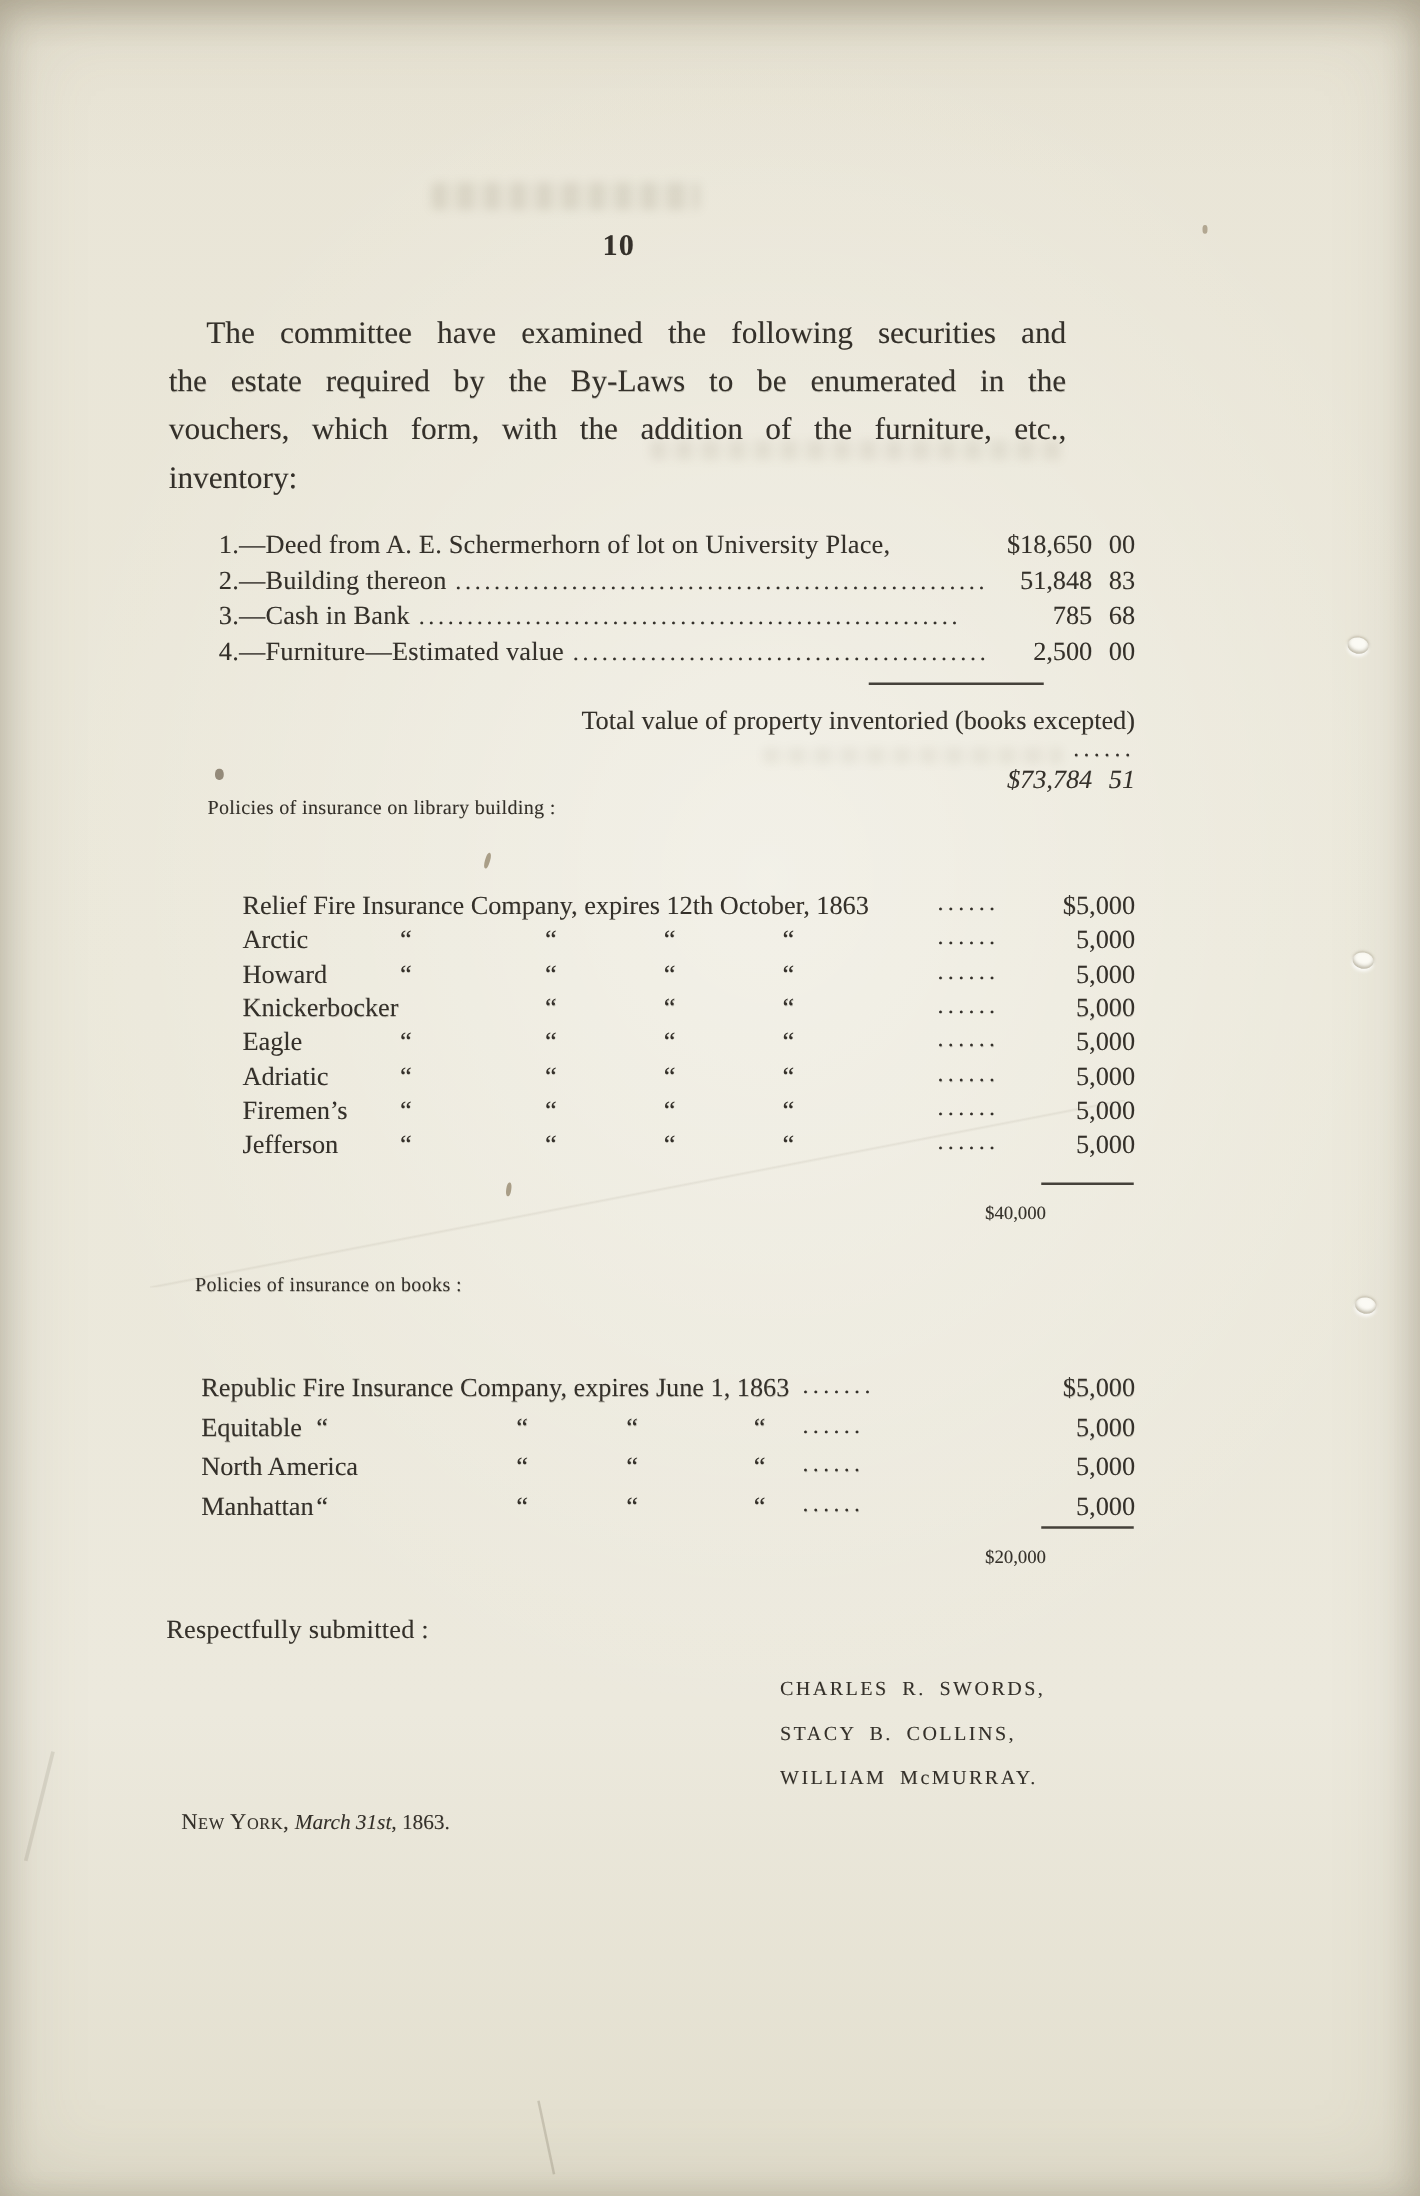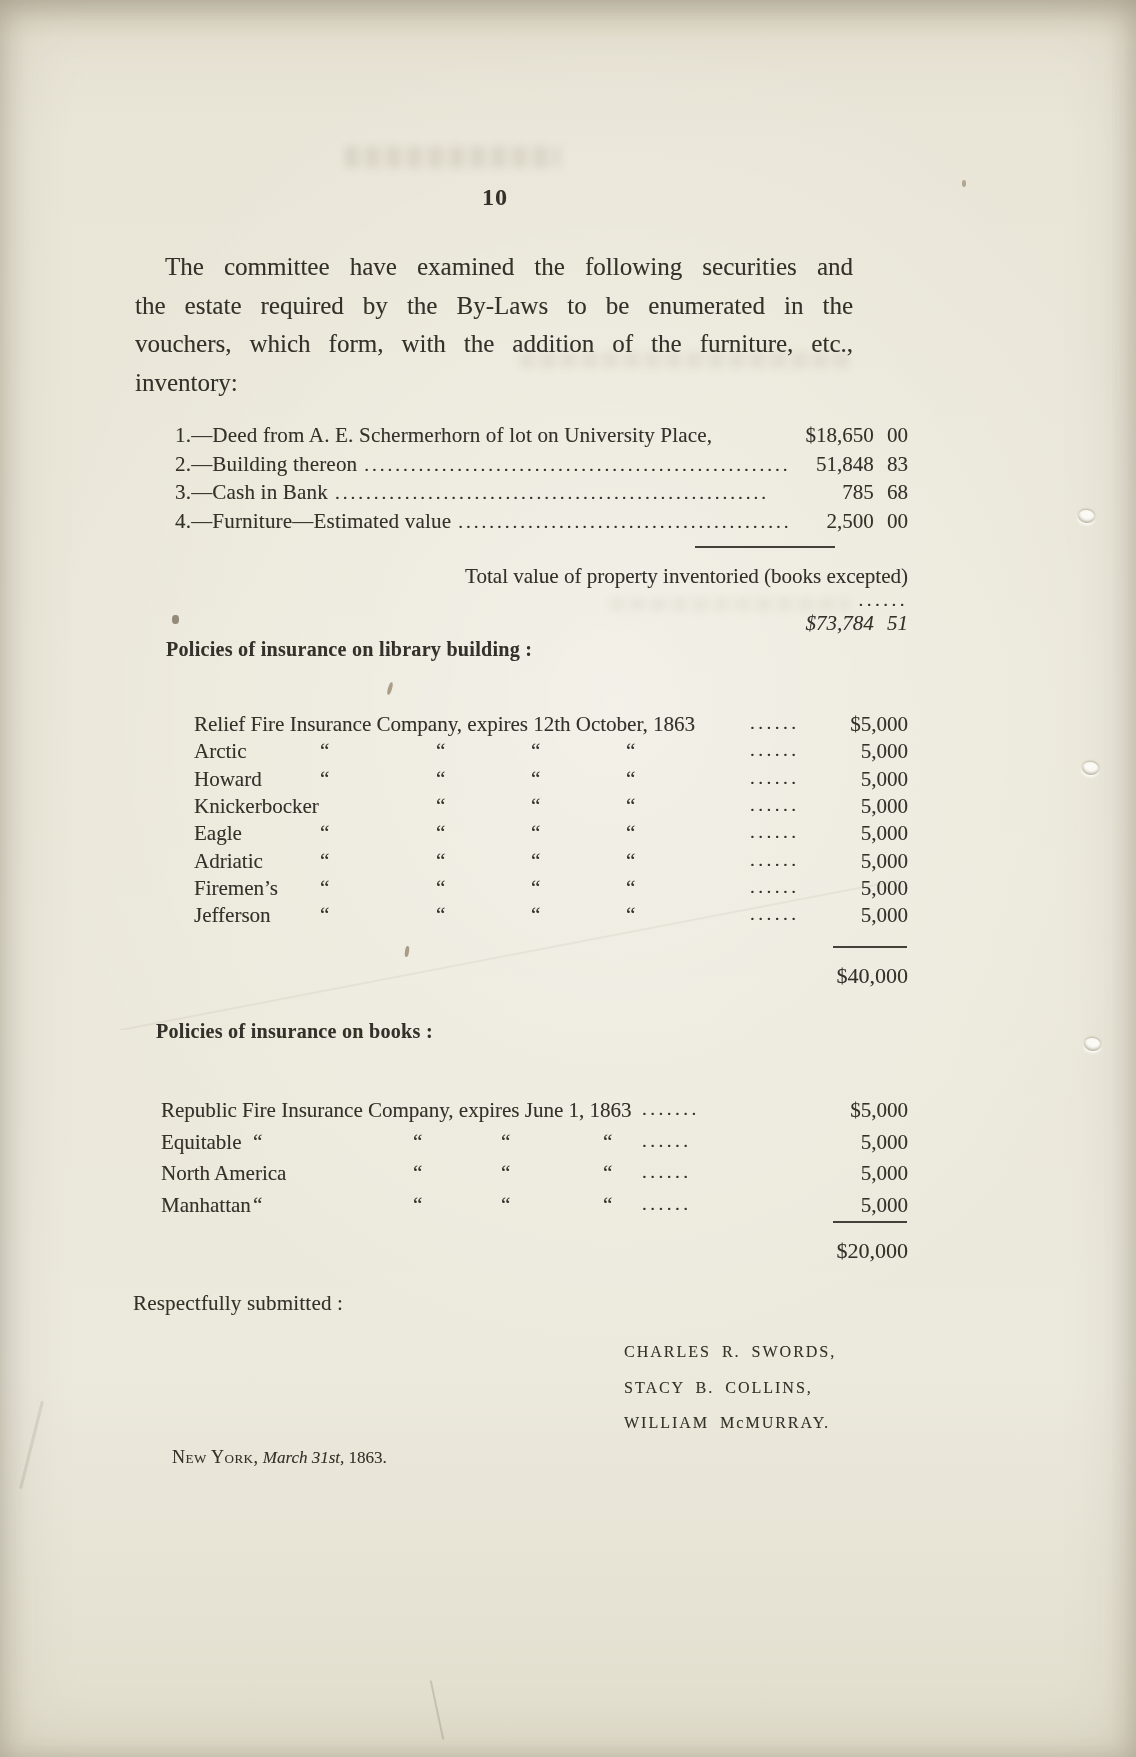--- a/index.html
+++ b/index.html
@@ -38,44 +38,44 @@
   .inv .irow{display:flex;align-items:baseline;height:28.6px;}
   .inv .lbl{flex:none;letter-spacing:0.2px;}
   .inv .leader{flex:1 1 auto;overflow:hidden;white-space:nowrap;letter-spacing:3px;padding:0 5px 0 7px;font-size:19px;}
   .inv .amt{flex:none;min-width:118px;text-align:right;word-spacing:8px;}
 
   .total{left:215px;top:564px;width:693px;font-size:21px;display:flex;align-items:flex-end;flex-direction:column;}
   .total .tdots{flex:none;letter-spacing:3.5px;padding-left:6px;font-size:19px;}
   .total .sp{flex:1;}
   .total .amt{flex:none;word-spacing:8px;font-style:italic;}
 
-  .sec-h{font-size:20px;letter-spacing:0.3px;font-weight:bold;}
+  .sec-h{font-size:16px;letter-spacing:0.3px;}
 
   .ptable{font-size:21px;}
   .ptable .trow{position:relative;}
   .ptable .trow span{position:absolute;white-space:nowrap;top:0;}
   .ptable .name{left:16px;}
   .ptable .dots{letter-spacing:3.5px;font-size:19px;}
   .ptable .amount{right:0;width:88px;text-align:right;}
 
   #t1{left:178px;top:712px;width:730px;}
   #t1 .trow{height:27.35px;}
   #t1 .d1{left:142px}#t1 .d2{left:258px}#t1 .d3{left:353px}#t1 .d4{left:448px}
   #t1 .dots{left:572px;}
 
   #t2{left:145px;top:1098px;width:763px;}
   #t2 .trow{height:31.6px;}
   #t2 .d1{left:108px}#t2 .d2{left:268px}#t2 .d3{left:356px}#t2 .d4{left:458px}
   #t2 .dots{left:497px;}
 
-  .subamt{width:120px;text-align:right;font-size:22px;}
+  .subamt{width:120px;text-align:left;font-size:15px;}
 
   .respect{left:133px;top:1291px;font-size:21px;letter-spacing:0.2px;}
   .sigs{left:592px;top:1334px;font-size:16px;line-height:35.6px;letter-spacing:2px;word-spacing:5px;margin-left:32px;}
-  .dateline{left:172px;top:1447px;font-size:17px;}
+  .dateline{left:145px;top:1447px;font-size:17px;}
   .dateline .sc{font-variant:small-caps;letter-spacing:0.5px;font-size:18px;}
   .dateline .it{font-style:italic;}
 </style>
 </head>
 <body>
 
 <div class="smudge" style="left:345px;top:146px;width:215px;height:22px;"></div>
 <div class="smudge" style="left:520px;top:352px;width:330px;height:16px;opacity:.35;"></div>
 <div class="smudge" style="left:610px;top:598px;width:240px;height:13px;opacity:.28;"></div>
 <div class="crease" style="left:120px;top:880px;width:780px;height:150px;background:linear-gradient(to bottom right, rgba(0,0,0,0) 49.5%, rgba(110,100,80,0.16) 50%, rgba(0,0,0,0) 50.6%);"></div>

